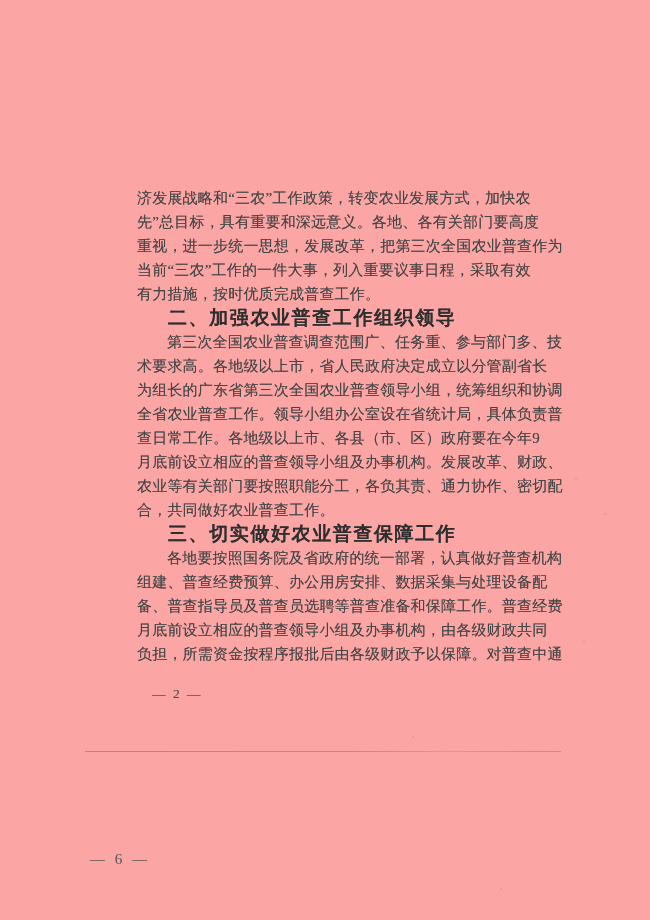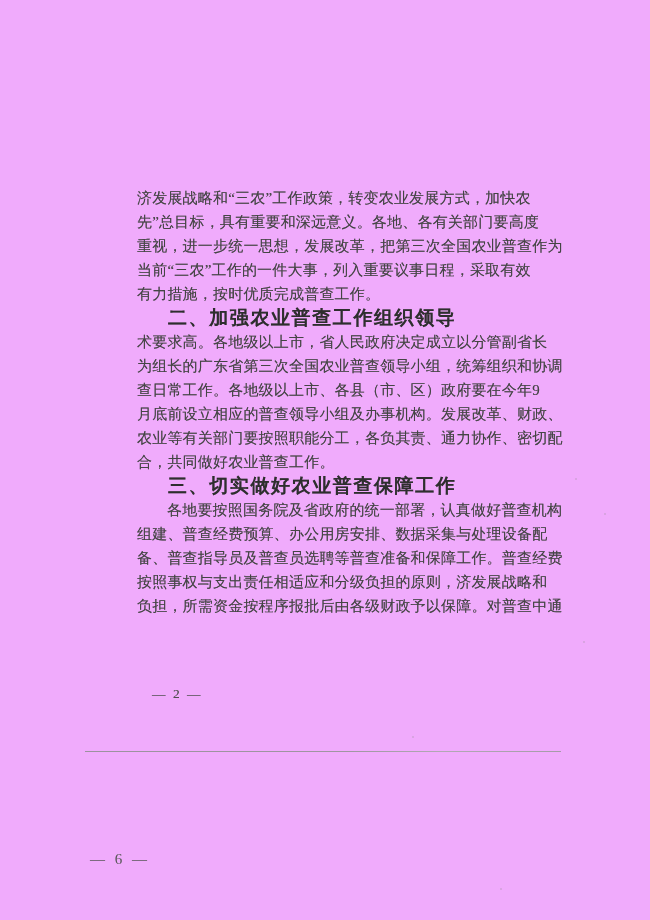--- a/index.html
+++ b/index.html
@@ -10,21 +10,21 @@
   body {
     width: 650px;
     height: 920px;
     position: relative;
     overflow: hidden;
     font-family: "Liberation Serif", "DejaVu Serif", serif;
   }
   .sheet {
     position: absolute;
     inset: 0;
-    background: #f0abfc;
+    background: #fca5a5;
   }
   
   .doc-text {
     position: absolute;
     left: 137px;
     top: 186px;
     width: 400px;
     font-size: 15px;
     line-height: 24px;
     color: #454545;
@@ -92,35 +92,37 @@
         <div class="line">济发展战略和“三农”工作政策，转变农业发展方式，加快农</div>
         <div class="line">先”总目标，具有重要和深远意义。各地、各有关部门要高度</div>
         <div class="line">重视，进一步统一思想，发展改革，把第三次全国农业普查作为</div>
         <div class="line">当前“三农”工作的一件大事，列入重要议事日程，采取有效</div>
         <div class="line">有力措施，按时优质完成普查工作。</div>
       </div>
       <div class="block heading">
         <div class="line">二、加强农业普查工作组织领导</div>
       </div>
       <div class="block paragraph">
+        <div class="line indent">第三次全国农业普查调查范围广、任务重、参与部门多、技</div>
         <div class="line">术要求高。各地级以上市，省人民政府决定成立以分管副省长</div>
         <div class="line">为组长的广东省第三次全国农业普查领导小组，统筹组织和协调</div>
+        <div class="line">全省农业普查工作。领导小组办公室设在省统计局，具体负责普</div>
         <div class="line">查日常工作。各地级以上市、各县（市、区）政府要在今年9</div>
         <div class="line">月底前设立相应的普查领导小组及办事机构。发展改革、财政、</div>
         <div class="line">农业等有关部门要按照职能分工，各负其责、通力协作、密切配</div>
         <div class="line">合，共同做好农业普查工作。</div>
       </div>
       <div class="block heading">
         <div class="line">三、切实做好农业普查保障工作</div>
       </div>
       <div class="block paragraph">
         <div class="line indent">各地要按照国务院及省政府的统一部署，认真做好普查机构</div>
         <div class="line">组建、普查经费预算、办公用房安排、数据采集与处理设备配</div>
         <div class="line">备、普查指导员及普查员选聘等普查准备和保障工作。普查经费</div>
-        <div class="line">按照事权与支出责任相适应和分级负担的原则，济发展战略和</div>
+        <div class="line">月底前设立相应的普查领导小组及办事机构，由各级财政共同</div>
         <div class="line">负担，所需资金按程序报批后由各级财政予以保障。对普查中通</div>
       </div>
     </main>
 
   <div class="inner-pagenum">— 2 —</div>
 
   <div class="scan-line"></div>
 
   <span class="sp" style="left:575px;top:478px"></span>
   <span class="sp" style="left:604px;top:513px"></span>

